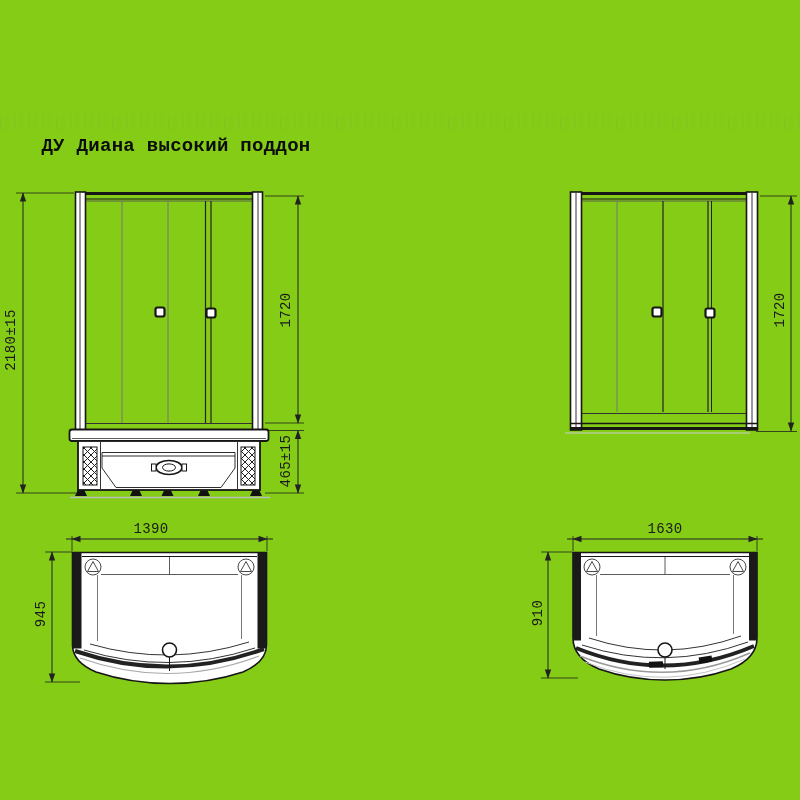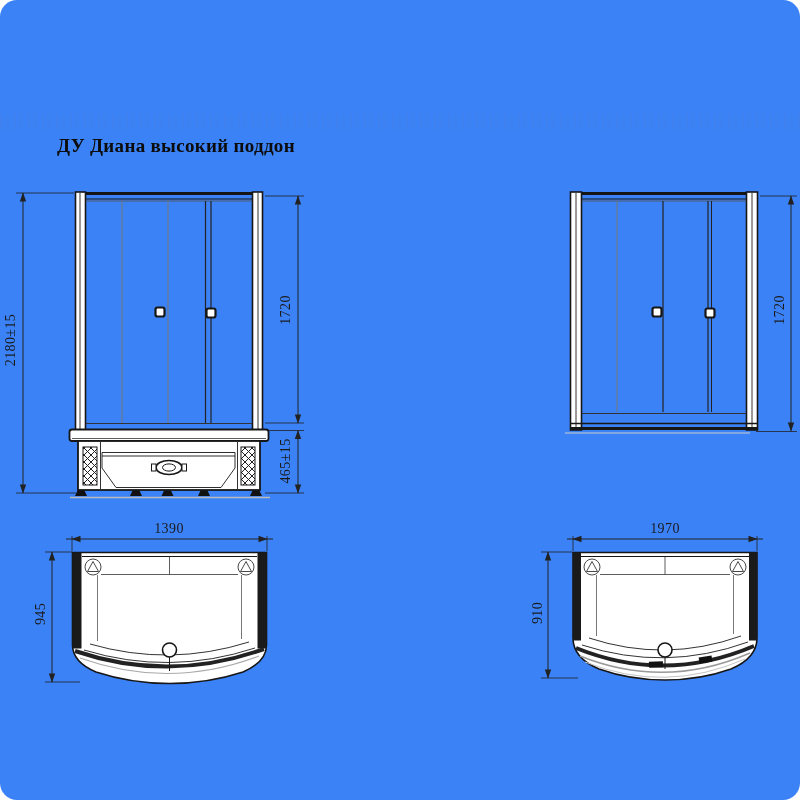--- a/index.html
+++ b/index.html
@@ -1,18 +1,18 @@
 <!DOCTYPE html>
 <html><head>
 <meta charset="utf-8">
 <style>
   html,body{margin:0;padding:0;background:#fff;}
   #canvas{
-    position:relative;width:800px;height:800px;background:#3b82f6;
-    font-family:Liberation Serif, serif;color:#161616;overflow:visible;border-radius:17px;
+    position:relative;width:800px;height:800px;background:#84cc16;
+    font-family:Liberation Mono, monospace;color:#161616;overflow:visible;
   }
   .artifact{
     position:absolute;left:0;top:114px;width:800px;height:16px;
     background:repeating-linear-gradient(90deg,
       rgba(110,110,110,.10) 0 2px, rgba(0,0,0,0) 2px 5px,
       rgba(110,110,110,.05) 5px 9px, rgba(0,0,0,0) 9px 14px);
     opacity:.55;
   }
   .title{
     position:absolute;top:135px;height:22px;
@@ -244,20 +244,20 @@
       <path d="M548,551.5 l-3.2,9 l6.4,0 z" fill="#222" stroke="none"></path>
       <path d="M548,678.5 l-3.2,-9 l6.4,0 z" fill="#222" stroke="none"></path>
       <line x1="541" y1="552" x2="572" y2="552" stroke-width="0.8"></line>
       <line x1="541" y1="678" x2="578" y2="678" stroke-width="0.8"></line>
     </g>
   </svg>
 
   <div class="dim v" style="left:-29px;top:332px;width:80px;">2180±15</div>
   <div class="dim v" style="left:256px;top:302px;width:60px;">1720</div>
   <div class="dim v" style="left:251px;top:453px;width:70px;">465±15</div>
-  <div class="dim" style="left:139px;top:521px;width:60px;">1390</div>
+  <div class="dim" style="left:121px;top:521px;width:60px;">1390</div>
   <div class="dim v" style="left:16px;top:606px;width:50px;">945</div>
 
   <div class="dim v" style="left:750px;top:302px;width:60px;">1720</div>
-  <div class="dim" style="left:635px;top:521px;width:60px;">1970</div>
+  <div class="dim" style="left:635px;top:521px;width:60px;">1630</div>
   <div class="dim v" style="left:513px;top:605px;width:50px;">910</div>
 
 </div>
 
 </body></html>

